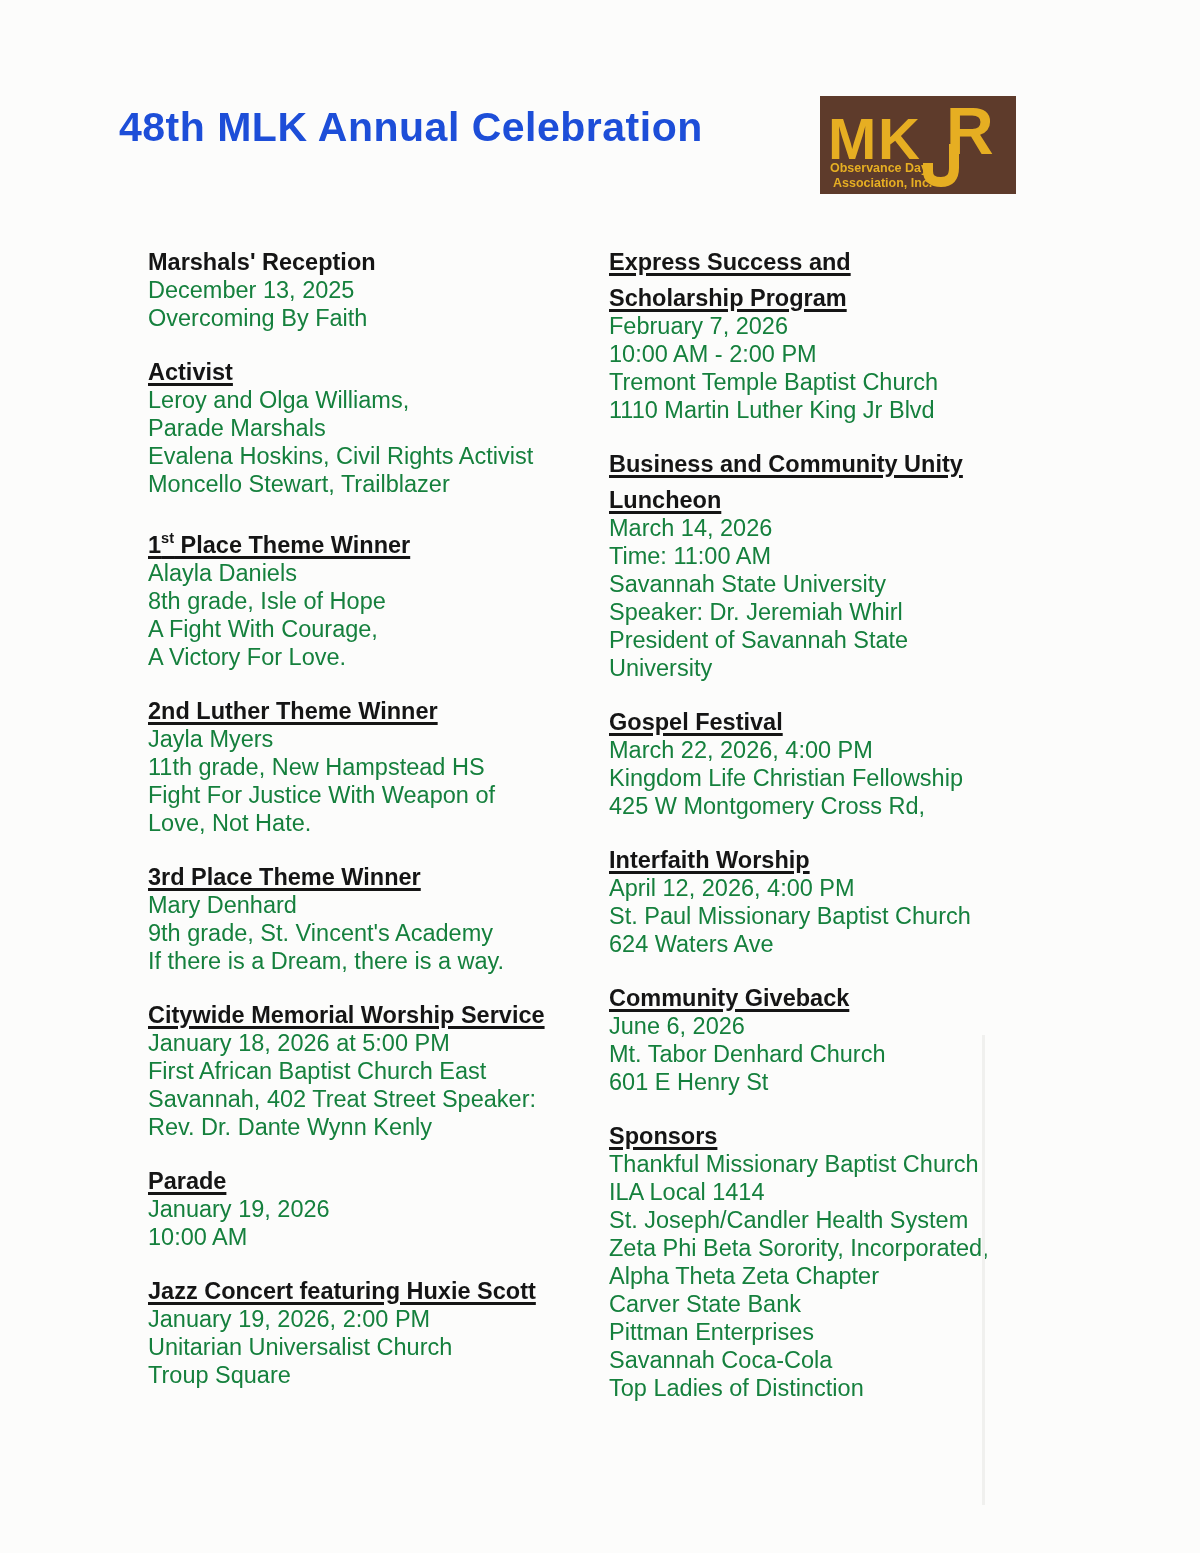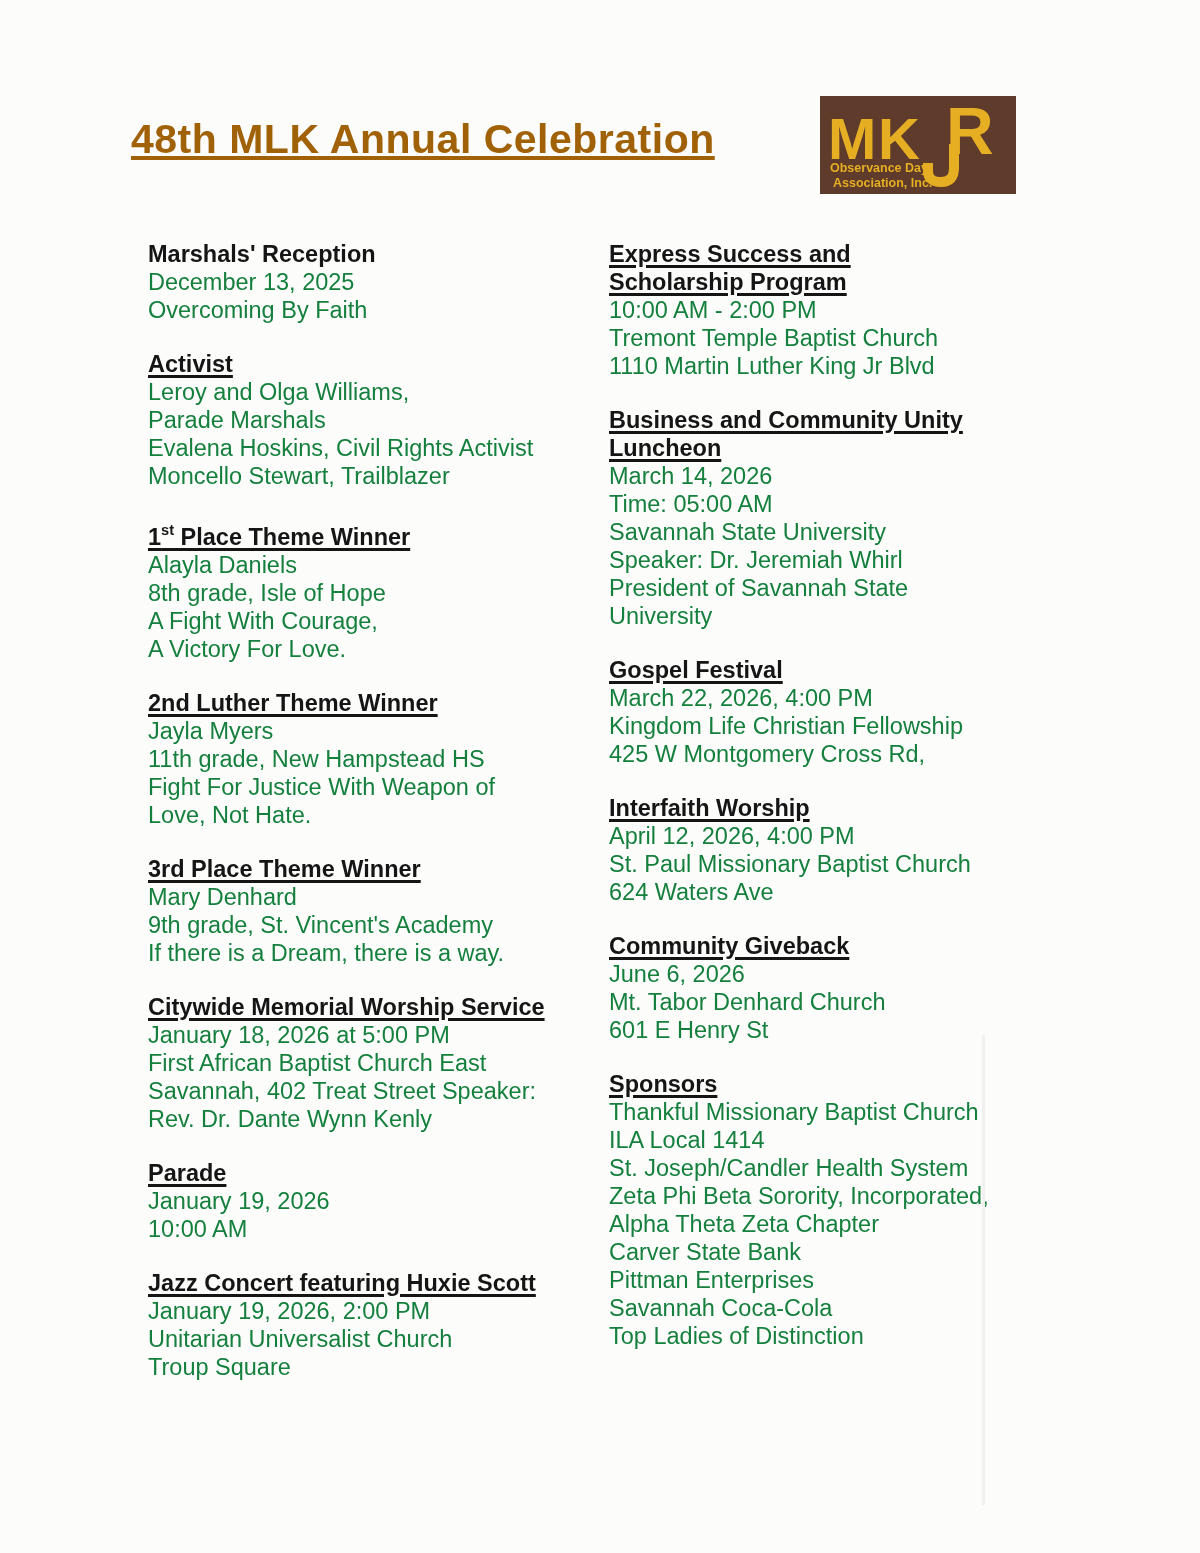--- a/index.html
+++ b/index.html
@@ -12,27 +12,26 @@
     width: 1200px;
     height: 1553px;
     background: #fcfcfb;
     overflow: hidden;
     color: #1c1c1c;
   }
   .title {
     position: absolute;
     left: 115px;
     top: 100px;
-    margin: 16px;
+    margin: 4px;
     font-size: 41px;
     font-weight: bold;
     letter-spacing: 0.5px;
-    color: #a16207;
+    color: #1d4ed8;
     white-space: nowrap;
-    text-decoration: underline;
   }
   .logo {
     position: absolute;
     left: 820px;
     top: 96px;
     width: 196px;
     height: 98px;
   }
   .logo text { font-family: "Liberation Sans", sans-serif; font-weight: bold; }
   .col {
@@ -42,20 +41,21 @@
   }
   .col-left  { left: 148px; }
   .col-right { left: 609px; }
   .section { margin-bottom: 26px; }
   .heading {
     font-size: 23.5px;
     line-height: 28px;
     font-weight: bold;
     color: #151515;
     white-space: nowrap;
+    margin-top: 8px;
   }
   .heading.u {
     text-decoration: underline;
     text-decoration-thickness: 2.5px;
     text-underline-offset: 3px;
   }
   .line {
     font-size: 23.5px;
     line-height: 28px;
     color: #15803d;
@@ -140,29 +140,30 @@
         <div class="heading u">Jazz Concert featuring Huxie Scott</div>
         <div class="line">January 19, 2026, 2:00 PM</div>
         <div class="line">Unitarian Universalist Church</div>
         <div class="line">Troup Square</div>
       </div>
     </div>
   <div class="col col-right">
       <div class="section">
         <div class="heading u">Express Success and</div>
         <div class="heading u">Scholarship Program</div>
+        <div class="line">February 7, 2026</div>
         <div class="line">10:00 AM - 2:00 PM</div>
         <div class="line">Tremont Temple Baptist Church</div>
         <div class="line">1110 Martin Luther King Jr Blvd</div>
       </div>
       <div class="section">
         <div class="heading u">Business and Community Unity</div>
         <div class="heading u">Luncheon</div>
         <div class="line">March 14, 2026</div>
-        <div class="line">Time: 05:00 AM</div>
+        <div class="line">Time: 11:00 AM</div>
         <div class="line">Savannah State University</div>
         <div class="line">Speaker: Dr. Jeremiah Whirl</div>
         <div class="line">President of Savannah State</div>
         <div class="line">University</div>
       </div>
       <div class="section">
         <div class="heading u">Gospel Festival</div>
         <div class="line">March 22, 2026, 4:00 PM</div>
         <div class="line">Kingdom Life Christian Fellowship</div>
         <div class="line">425 W Montgomery Cross Rd,</div>

